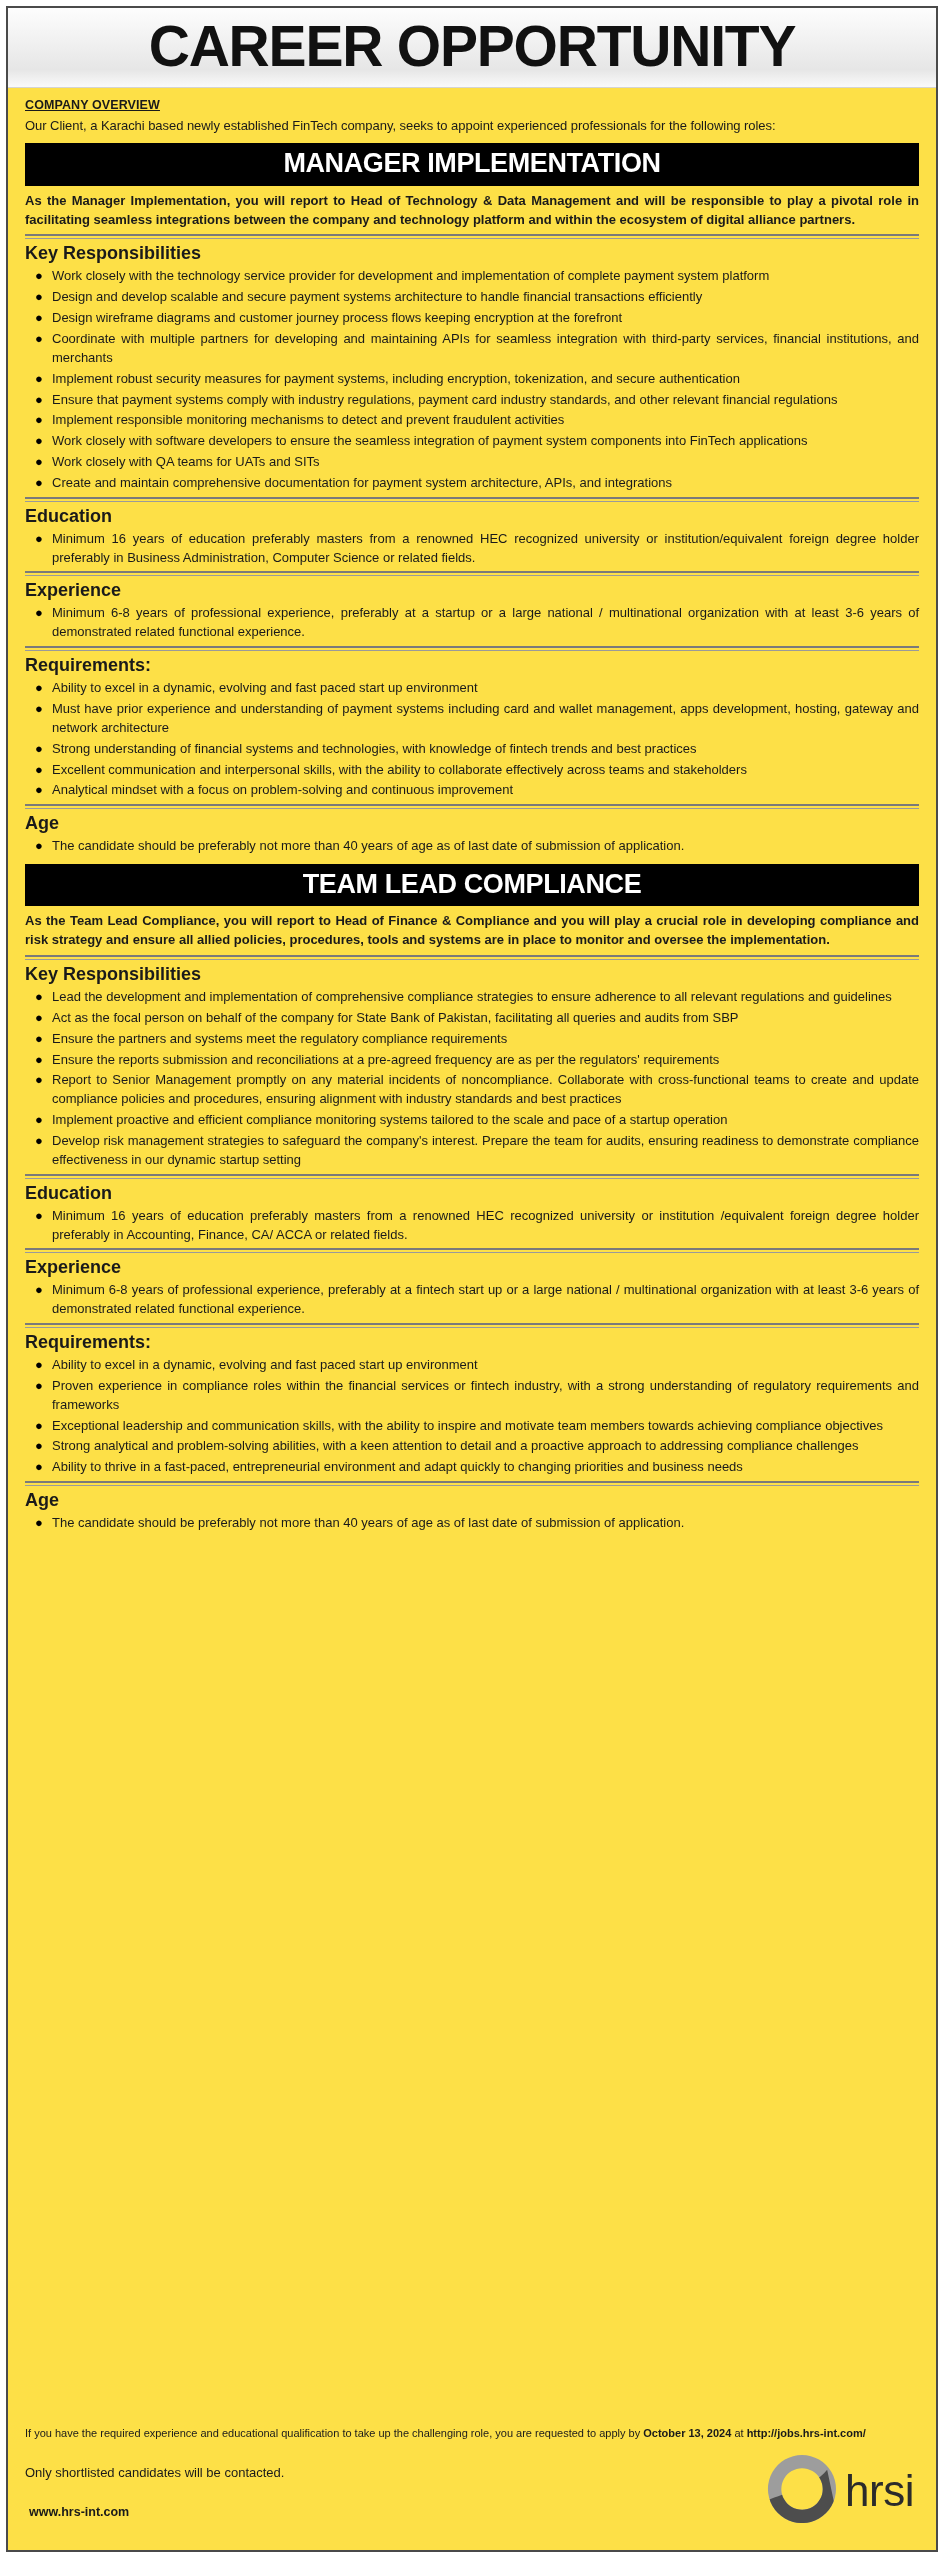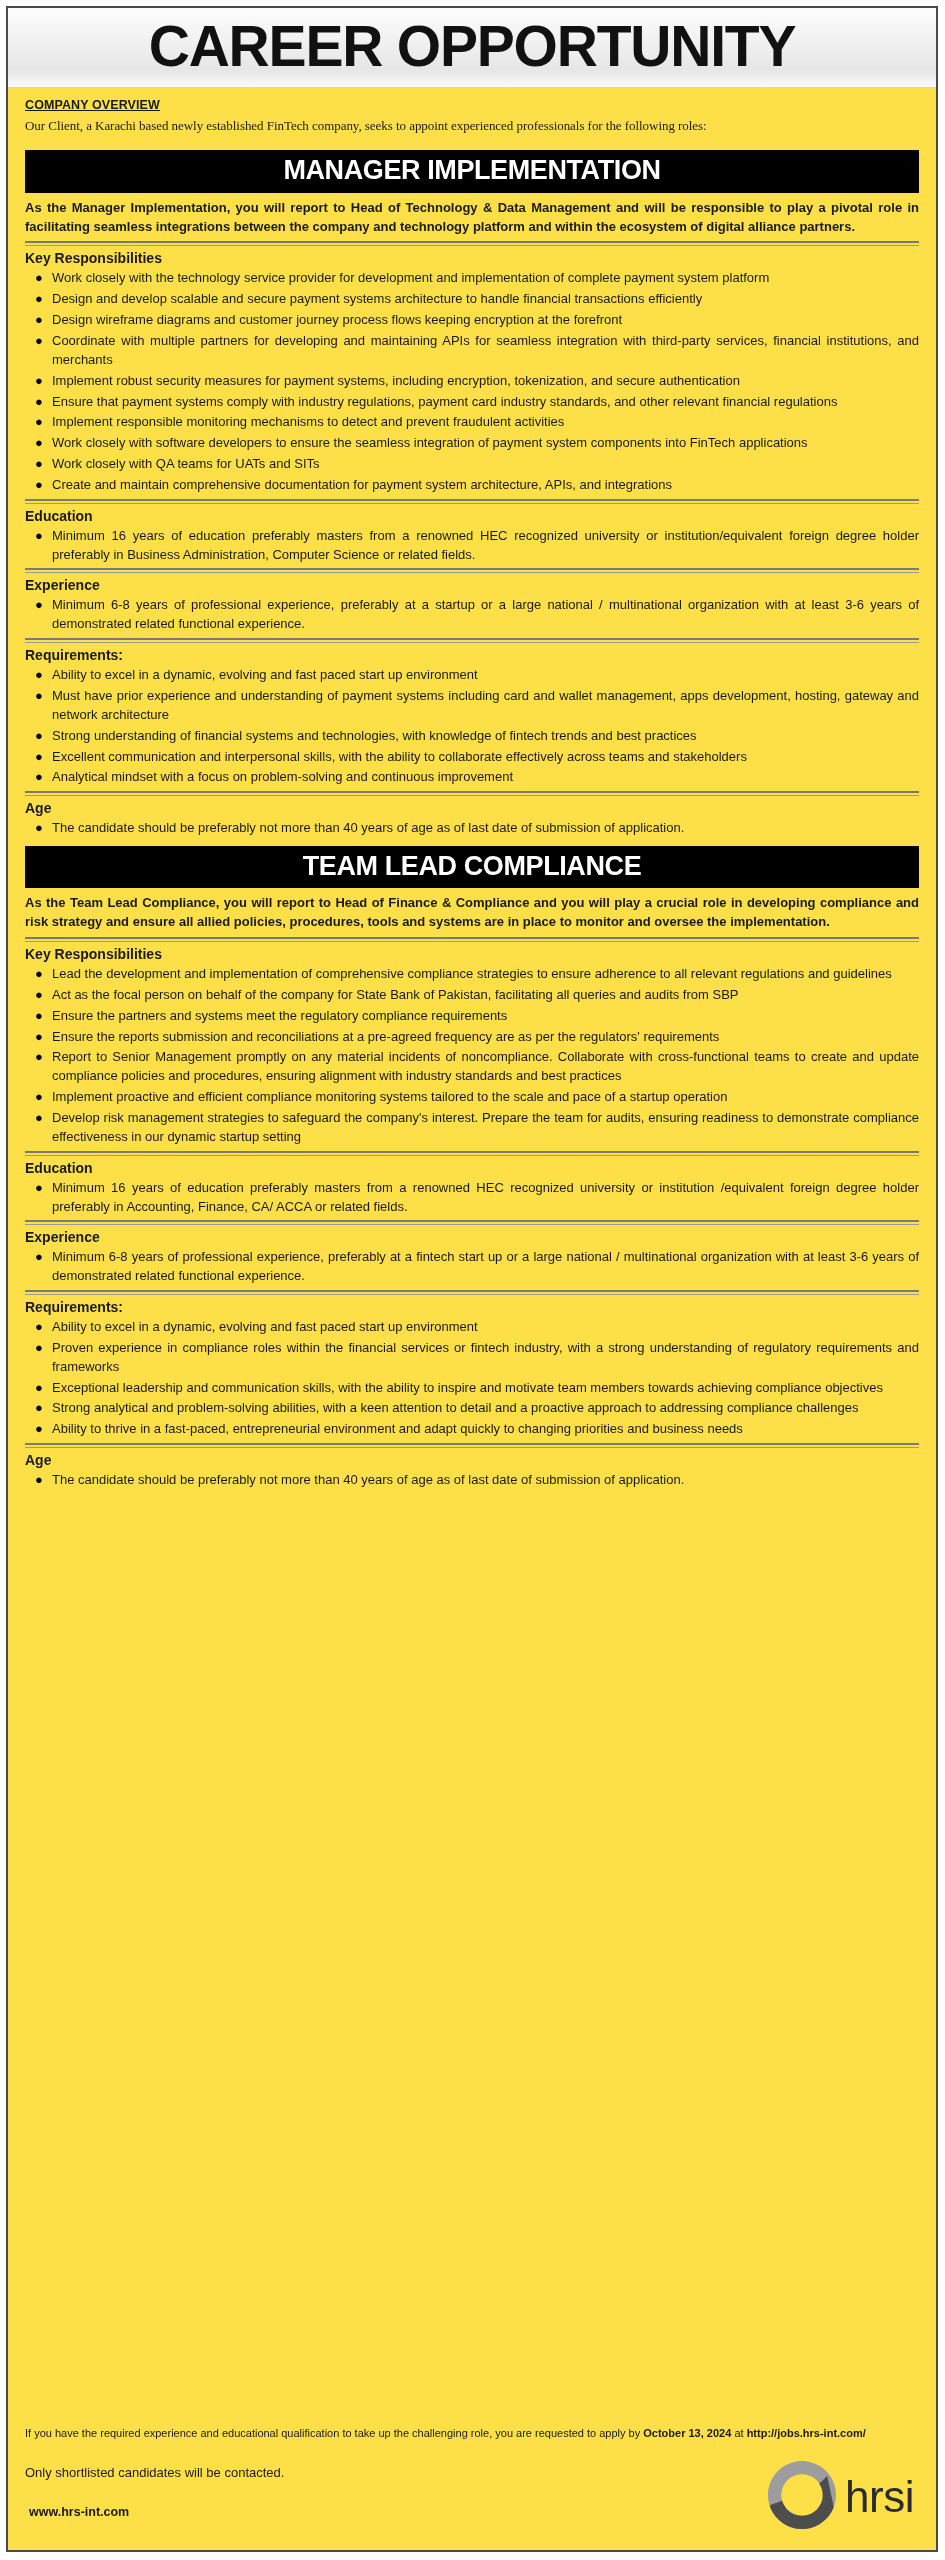--- a/index.html
+++ b/index.html
@@ -58,23 +58,22 @@
     font-weight: bold;
     font-size: 12.5px;
     text-decoration: underline;
     letter-spacing: 0.1px;
     margin: 2px 0 5px 0;
   }
   .para {
     font-size: 13px;
     line-height: 1.42;
     text-align: justify;
-    margin: 0 0 15px 0;
+    margin: 0 0 8px 0;
     letter-spacing: -0.05px;
-    font-family: Liberation Serif, serif;
   }
   .role-banner {
     background: #000000;
     color: #ffffff;
     text-align: center;
     font-weight: bold;
     font-size: 27px;
     letter-spacing: -0.4px;
     padding: 6px 0 8px 0;
     margin: 8px 0 6px 0;
@@ -89,21 +88,21 @@
   }
   .rule {
     border: 0;
     border-top: 2px solid #7a7a7a;
     border-bottom: 1px solid #9a9a9a;
     height: 2px;
     margin: 4px 0 4px 0;
   }
   .sec-head {
     font-weight: bold;
-    font-size: 14px;
+    font-size: 18px;
     margin: 1px 0 3px 0;
   }
   ul.blist {
     list-style: none;
     margin: 0 0 3px 0;
     padding: 0;
   }
   ul.blist li {
     position: relative;
     padding-left: 27px;
@@ -125,21 +124,21 @@
     padding: 4px 17px 6px 17px;
     position: relative;
     min-height: 118px;
   }
   .footer-line2 { font-size: 11px; line-height: 1.45; margin: 0 0 22px 0; }
   .footer-note { font-size: 13px; line-height: 1.45; margin: 0 0 22px 0; }
   .footer-url { font-size: 12.5px; font-weight: bold; margin: 4px; }
   .logo-wrap {
     position: absolute;
     right: 22px;
-    bottom: 14px;
+    bottom: 20px;
     display: flex;
     align-items: center;
     gap: 6px;
   }
   .logo-text {
     font-family: "Liberation Sans", sans-serif;
     font-size: 44px;
     font-weight: normal;
     letter-spacing: -0.5px;
     color: #2b2b2b;

